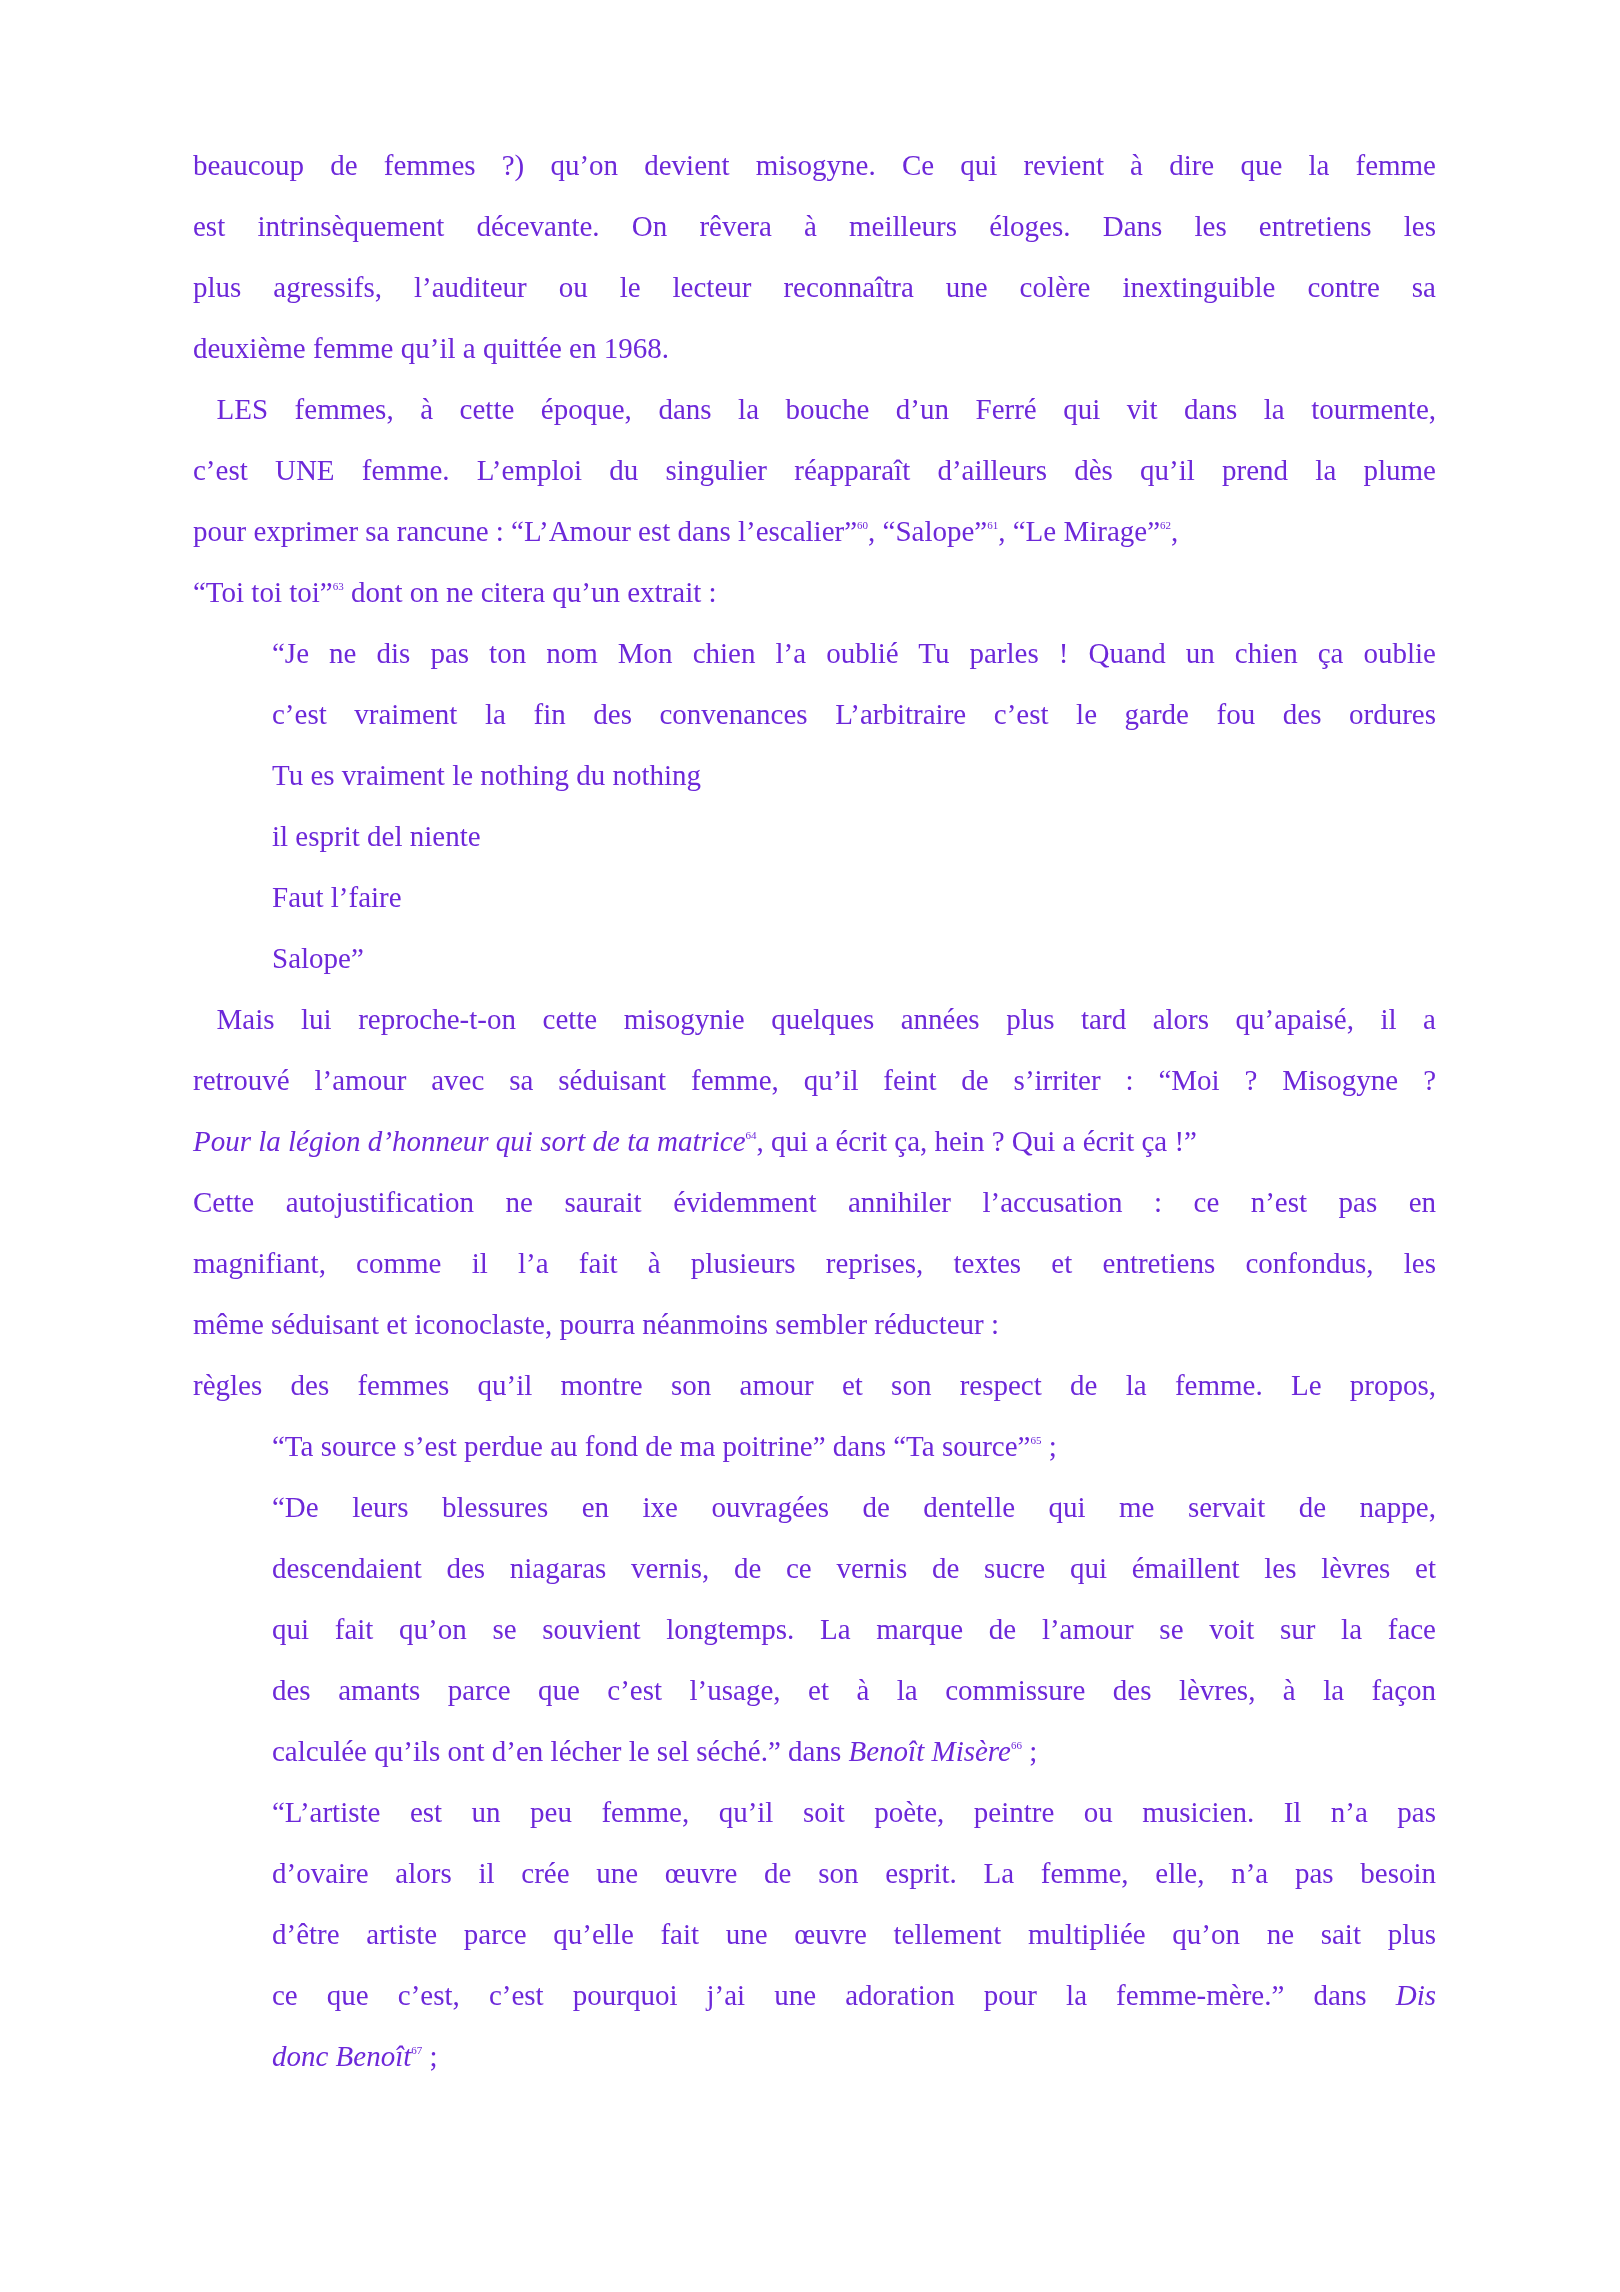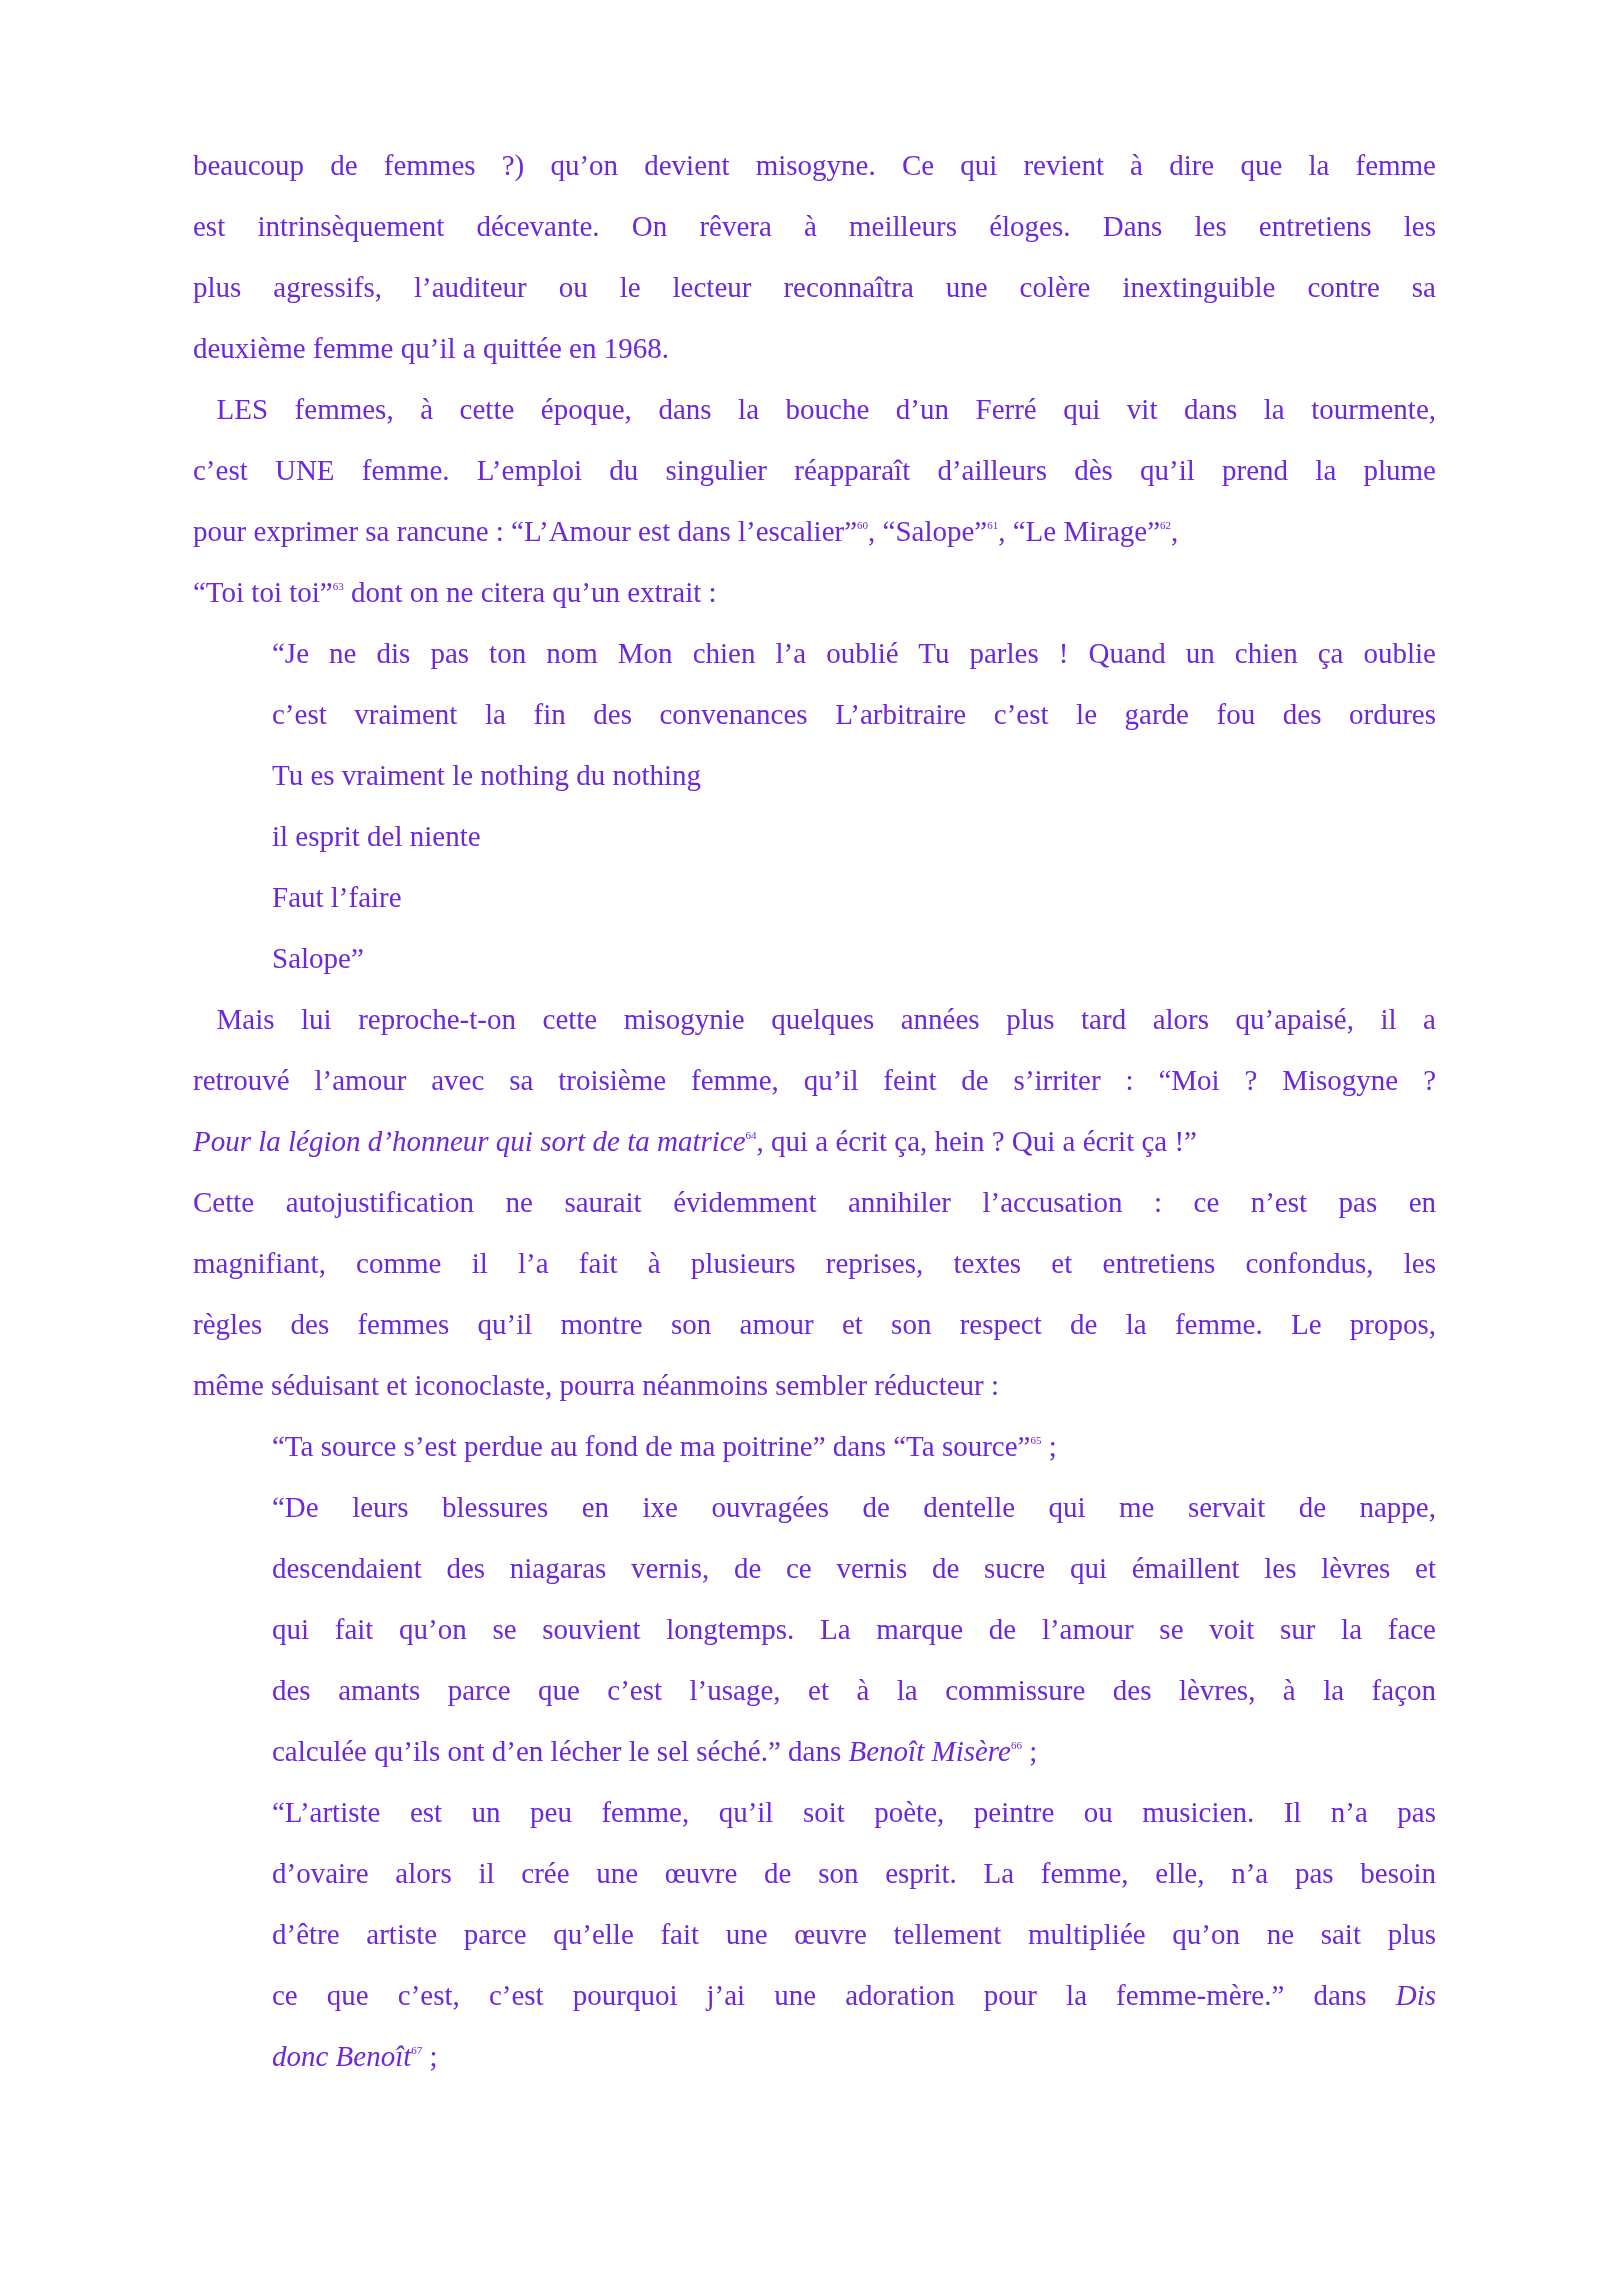--- a/index.html
+++ b/index.html
@@ -39,26 +39,26 @@
     <span class="ln j">“Je ne dis pas ton nom Mon chien l’a oublié Tu parles ! Quand un chien ça oublie</span>
     <span class="ln j">c’est vraiment la fin des convenances L’arbitraire c’est le garde fou des ordures</span>
     <span class="ln">Tu es vraiment le nothing du nothing</span>
     <span class="ln">il esprit del niente</span>
     <span class="ln">Faut l’faire</span>
     <span class="ln">Salope”</span>
   </div>
 
   <div>
     <span class="ln j indent-first">Mais lui reproche-t-on cette misogynie quelques années plus tard alors qu’apaisé, il a</span>
-    <span class="ln j">retrouvé l’amour avec sa troisième femme, qu’il feint de s’irriter : “Moi ? Misogyne ?</span>
+    <span class="ln j">retrouvé l’amour avec sa séduisant femme, qu’il feint de s’irriter : “Moi ? Misogyne ?</span>
     <span class="ln"><i>Pour la légion d’honneur qui sort de ta matrice</i><sup>64</sup><span>, qui a écrit ça, hein ? Qui a écrit ça !”</span></span>
     <span class="ln j">Cette autojustification ne saurait évidemment annihiler l’accusation : ce n’est pas en</span>
     <span class="ln j">magnifiant, comme il l’a fait à plusieurs reprises, textes et entretiens confondus, les</span>
+    <span class="ln">même séduisant et iconoclaste, pourra néanmoins sembler réducteur :</span>
     <span class="ln j">règles des femmes qu’il montre son amour et son respect de la femme. Le propos,</span>
-    <span class="ln">même séduisant et iconoclaste, pourra néanmoins sembler réducteur :</span>
   </div>
 
   <div class="quote">
     <span class="ln"><span>“Ta source s’est perdue au fond de ma poitrine” dans “Ta source”</span><sup>65</sup><span> ;</span></span>
   </div>
 
   <div class="quote">
     <span class="ln j">“De leurs blessures en ixe ouvragées de dentelle qui me servait de nappe,</span>
     <span class="ln j">descendaient des niagaras vernis, de ce vernis de sucre qui émaillent les lèvres et</span>
     <span class="ln j">qui fait qu’on se souvient longtemps. La marque de l’amour se voit sur la face</span>

